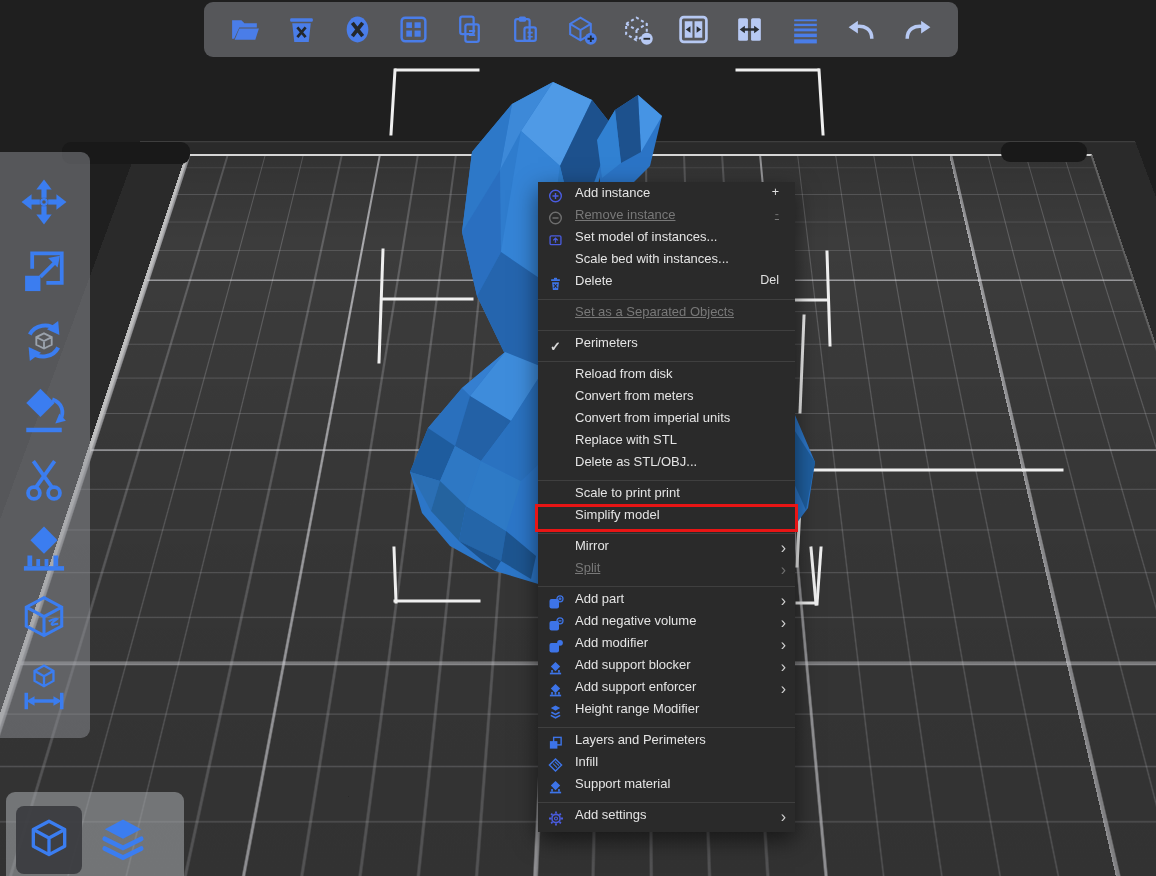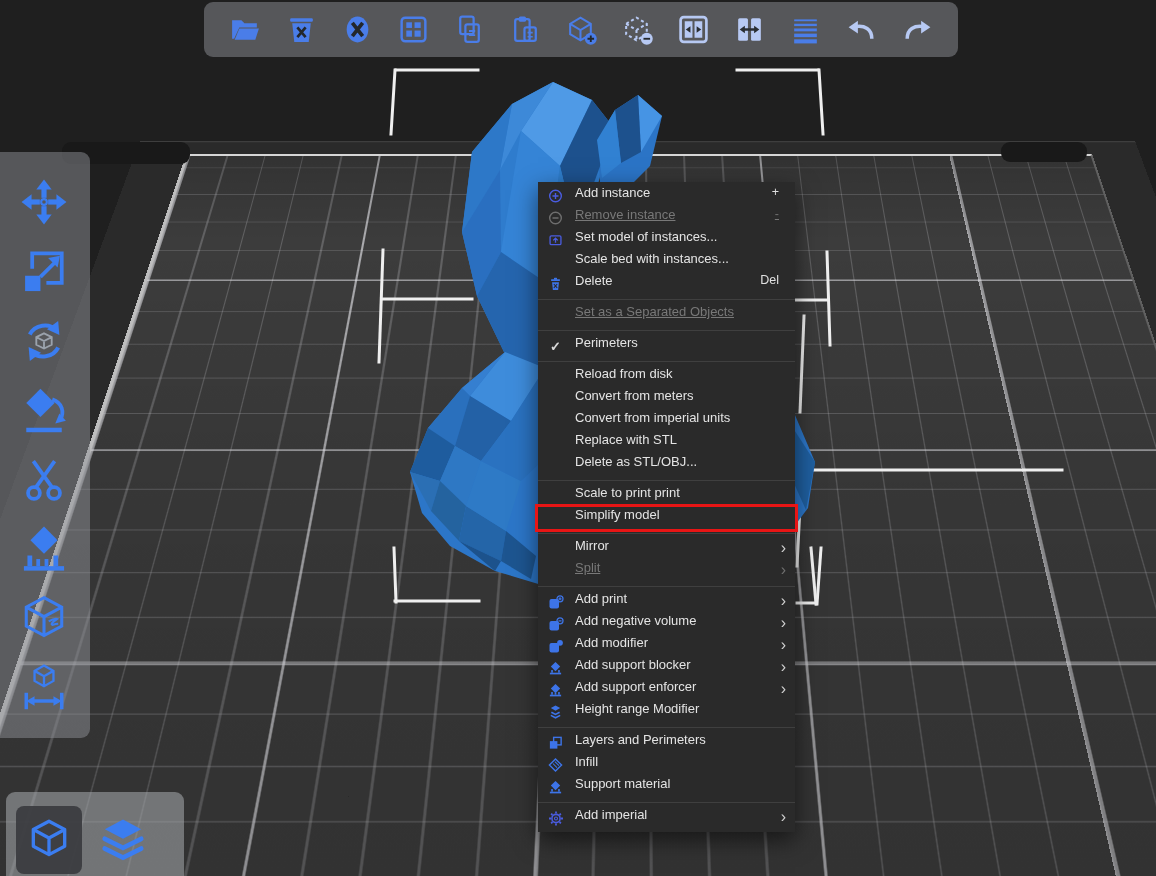--- a/index.html
+++ b/index.html
@@ -412,21 +412,21 @@
     <div class="sep"></div>
 
     <div class="mi">
       <span class="mic blu">
         <svg width="16" height="16" viewBox="0 0 16 16">
             <rect x="1.5" y="4.5" width="9.5" height="9.5" rx="2" fill="currentColor"></rect>
             <circle cx="12" cy="4.3" r="3" fill="none" stroke="currentColor" stroke-width="1.3"></circle>
             <path d="M10.5 4.3 h3 M12 2.8 v3" stroke="currentColor" stroke-width="1.3"></path>
           </svg>
         </span>
-      <span class="ml">Add print</span>
+      <span class="ml">Add part</span>
       <span class="sub">›</span>
       </div>
     <div class="mi">
       <span class="mic blu">
         <svg width="16" height="16" viewBox="0 0 16 16">
             <rect x="1.5" y="4.5" width="9.5" height="9.5" rx="2" fill="currentColor"></rect>
             <circle cx="12" cy="4.3" r="3" fill="none" stroke="currentColor" stroke-width="1.3"></circle>
             <path d="M10.5 4.3 h3" stroke="currentColor" stroke-width="1.3"></path>
           </svg>
         </span>
@@ -516,18 +516,18 @@
     <div class="mi">
       <span class="mic ind">
         <svg width="16" height="16" viewBox="0 0 16 16">
             <circle cx="8" cy="8" r="4.1" fill="none" stroke="currentColor" stroke-width="1.6"></circle>
             <circle cx="8" cy="8" r="1.5" fill="none" stroke="currentColor" stroke-width="1.1"></circle>
             <g stroke="currentColor" stroke-width="1.8">
               <path d="M8 1 V3 M8 13 V15 M1 8 H3 M13 8 H15 M3.1 3.1 L4.5 4.5 M12.9 3.1 L11.5 4.5 M3.1 12.9 L4.5 11.5 M12.9 12.9 L11.5 11.5"></path>
             </g>
           </svg>
         </span>
-      <span class="ml">Add imperial</span>
+      <span class="ml">Add settings</span>
       <span class="sub">›</span>
       </div>
   </div>
 
 </div>
 
 </body></html>

